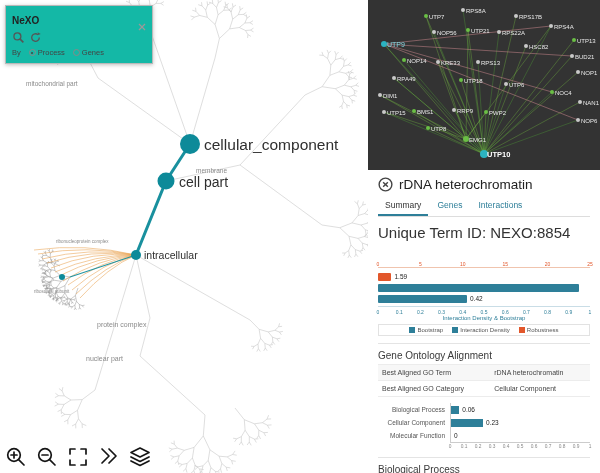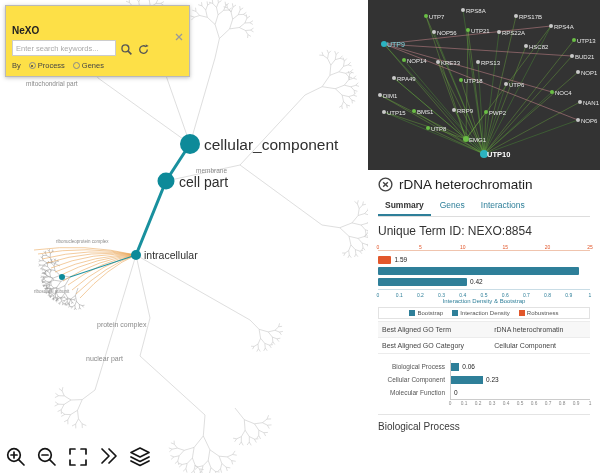--- a/index.html
+++ b/index.html
@@ -4,22 +4,22 @@
 <style>
   :root{ --accent:#0d8a99; --bar:#2e7f99; --orange:#e2572b; --netbg:#333333; }
   *{box-sizing:border-box;}
   body{margin:0;font-family:"Liberation Sans",sans-serif;background:#fff;}
   text{font-family:"Liberation Sans",sans-serif;}
   .app{width:600px;height:473px;display:flex;overflow:hidden;background:#fff;position:relative;}
 
   
   .left{width:368px;height:473px;position:relative;flex:none;background:#fff;}
   #tree-svg{position:absolute;left:0;top:0;}
-  .search-panel{position:absolute;top:5px;left:5px;width:185px;background:#fde047;border:1px solid #b9b9b9;
-    box-shadow:0 1px 4px rgba(0,0,0,.25);padding:19px 6px 6px;z-index:3;}
+  .search-panel{position:absolute;top:5px;left:5px;width:148px;background:#14b8a6;border:1px solid #b9b9b9;
+    box-shadow:0 1px 4px rgba(0,0,0,.25);padding:9px 6px 6px;z-index:3;}
   .sp-head{display:flex;justify-content:space-between;align-items:center;}
   .sp-title{font-size:10px;font-weight:bold;color:#222;}
   .sp-close{width:8px;height:8px;cursor:pointer;display:inline-block;}
   .sp-close svg{width:100%;height:100%;}
   .sp-row{display:flex;align-items:center;gap:4px;margin-top:4px;}
   .sp-input{width:104px;height:16px;border:1px solid #ccc;font-size:7.5px;padding:0 3px;color:#333;font-family:inherit;}
   .sp-input::placeholder{color:#aaa;}
   .sp-icon{width:13px;height:13px;display:inline-block;cursor:pointer;}
   .sp-icon svg{width:100%;height:100%;}
   .sp-radios{display:flex;align-items:center;gap:8px;margin-top:5px;font-size:7.5px;color:#444;}
@@ -34,22 +34,22 @@
   
   .right{width:232px;flex:none;display:flex;flex-direction:column;justify-content:flex-end;}
   .network-panel{height:170px;flex:none;background:var(--netbg);}
   .details-panel{flex:1;background:#fff;padding:7px 10px 0;overflow:hidden;}
   .d-header{display:flex;align-items:center;gap:6px;}
   .d-close{width:15px;height:15px;flex:none;cursor:pointer;}
   .d-close svg{width:100%;height:100%;}
   .d-title{font-size:13.5px;color:#222;font-weight:500;}
   .tabs{display:flex;gap:2px;border-bottom:1px solid #ddd;margin-top:5px;}
   .tab{font-size:8.5px;color:var(--bar);padding:3px 7px 4px;cursor:pointer;}
-  .tab.active{color:#333;border-bottom:2px solid var(--bar);font-weight:bold;}
-  .term-id{font-size:12px;color:#333;font-weight:500;margin:7px 0 6px;}
+  .tab.active{color:#333;border-bottom:2px solid var(--bar);font-weight:normal;}
+  .term-id{font-size:15px;color:#333;font-weight:500;margin:7px 0 20px;}
   .sec-title{font-size:10px;color:#3a3a3a;margin:5px 0 3px;}
   .topline{border-top:1px solid #e4e4e4;padding-top:6px;margin-top:7px;}
 
   
   .rob-chart{margin-top:1px;}
   .axis{position:relative;height:7px;font-size:5px;}
   .axis .tick{position:absolute;transform:translateX(-50%);top:0;}
   .axis.top{color:var(--orange);border-bottom:1px solid #f0c4ae;margin-bottom:3px;}
   .axis.bottom{color:var(--bar);border-top:1px solid #c9dde6;margin-top:2px;height:8px;}
   .axis.bottom .tick{top:1.5px;}
@@ -109,21 +109,20 @@
       <div class="sp-head">
         <span class="sp-title">NeXO</span>
         <span class="sp-close">
           <svg viewBox="0 0 8 8">
               <line x1="1" y1="1" x2="7" y2="7" stroke="#999" stroke-width="1.2"></line>
               <line x1="7" y1="1" x2="1" y2="7" stroke="#999" stroke-width="1.2"></line>
             </svg>
         </span>
       </div>
       <div class="sp-row">
-        <input class="sp-input" placeholder="Enter search keywords..." style="">
         <span class="sp-icon">
           <svg viewBox="0 0 12 12">
               <circle cx="5" cy="5" r="3.2" fill="none" stroke="#555" stroke-width="1.2"></circle>
               <line x1="7.5" y1="7.5" x2="10.5" y2="10.5" stroke="#555" stroke-width="1.4"></line>
             </svg>
         </span>
         <span class="sp-icon">
           <svg viewBox="0 0 12 12">
               <path d="M9.5 6 A3.5 3.5 0 1 1 8.3 3.4" fill="none" stroke="#555" stroke-width="1.2"></path>
               <path d="M8 1.2 L8.5 3.8 L10.8 2.8 Z" fill="#555"></path>
@@ -304,20 +303,21 @@
             <span class="tick" style="left: 100%;">1</span>
           </div>
           <div class="rob-xlabel">Interaction Density &amp; Bootstrap</div>
           <div class="legend">
             <span class="litem"><span class="lsq" style="background: rgb(46, 127, 153);"></span>Bootstrap</span>
             <span class="litem"><span class="lsq" style="background: rgb(46, 127, 153);"></span>Interaction Density</span>
             <span class="litem"><span class="lsq" style="background: rgb(226, 87, 43);"></span>Robustness</span>
           </div>
         </div>
 
+      <div class="sec-title topline">Gene Ontology Alignment</div>
       <div class="go-table">
         <div class="go-row">
           <div class="go-key">Best Aligned GO Term</div>
           <div class="go-val">rDNA heterochromatin</div>
         </div>
         <div class="go-row">
           <div class="go-key">Best Aligned GO Category</div>
           <div class="go-val">Cellular Component</div>
         </div>
       </div>

